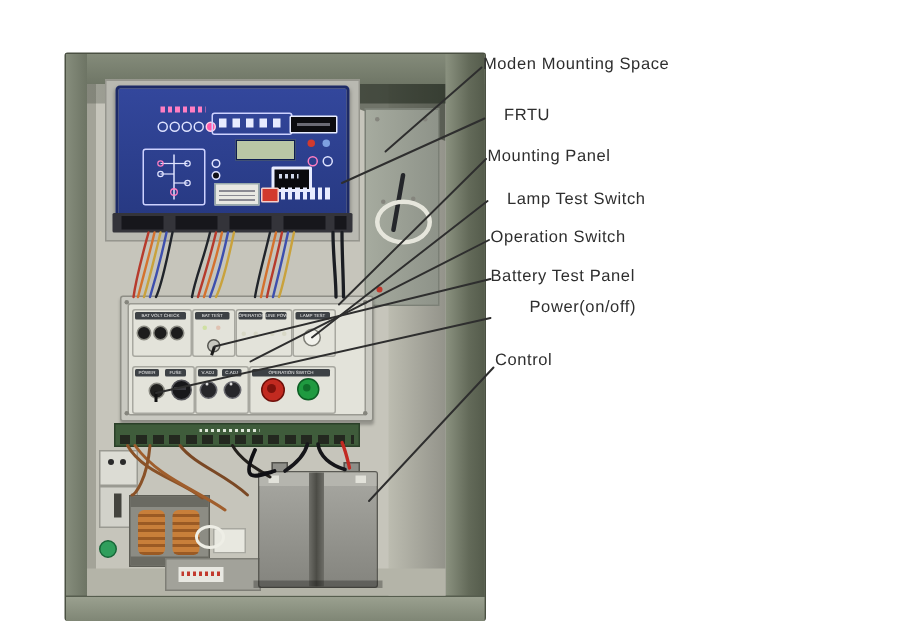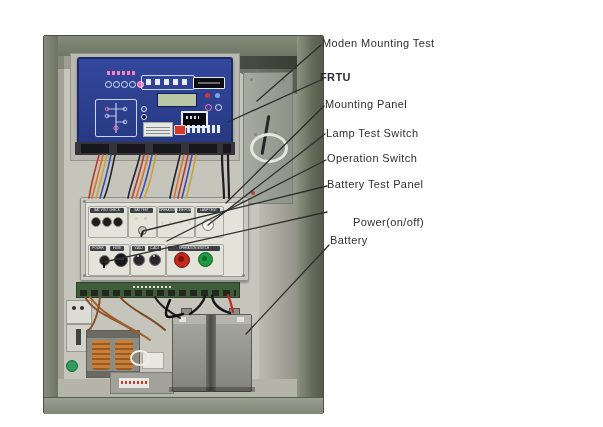--- a/index.html
+++ b/index.html
@@ -242,20 +242,20 @@
     <line x1="323" y1="79" x2="228" y2="122"></line>
     <line x1="324" y1="106" x2="226" y2="203"></line>
     <line x1="325" y1="134" x2="208" y2="225"></line>
     <line x1="326" y1="160" x2="167" y2="241"></line>
     <line x1="327" y1="186" x2="143" y2="231"></line>
     <line x1="327" y1="212" x2="104" y2="262"></line>
     <line x1="329" y1="245" x2="246" y2="334"></line>
   </g>
 </svg>
 
-<div class="callout-label" style="left:322px;top:37px;">Moden Mounting Test</div>
-<div class="callout-label" style="left:320px;top:71px;font-weight:bold;">FRTU</div>
+<div class="callout-label" style="left:322px;top:37px;">Moden Mounting Space</div>
+<div class="callout-label" style="left:336px;top:71px;">FRTU</div>
 <div class="callout-label" style="left:325px;top:98px;">Mounting Panel</div>
-<div class="callout-label" style="left:326px;top:127px;">Lamp Test Switch</div>
+<div class="callout-label" style="left:338px;top:127px;">Lamp Test Switch</div>
 <div class="callout-label" style="left:327px;top:152px;">Operation Switch</div>
 <div class="callout-label" style="left:327px;top:178px;">Battery Test Panel</div>
-<div class="callout-label" style="left:328px;top:216px;padding-left:25px;">Power(on/off)</div>
-<div class="callout-label" style="left:330px;top:234px;">Battery</div>
+<div class="callout-label" style="left:328px;top:199px;padding-left:25px;">Power(on/off)</div>
+<div class="callout-label" style="left:330px;top:234px;">Control</div>
 
 </body></html>

